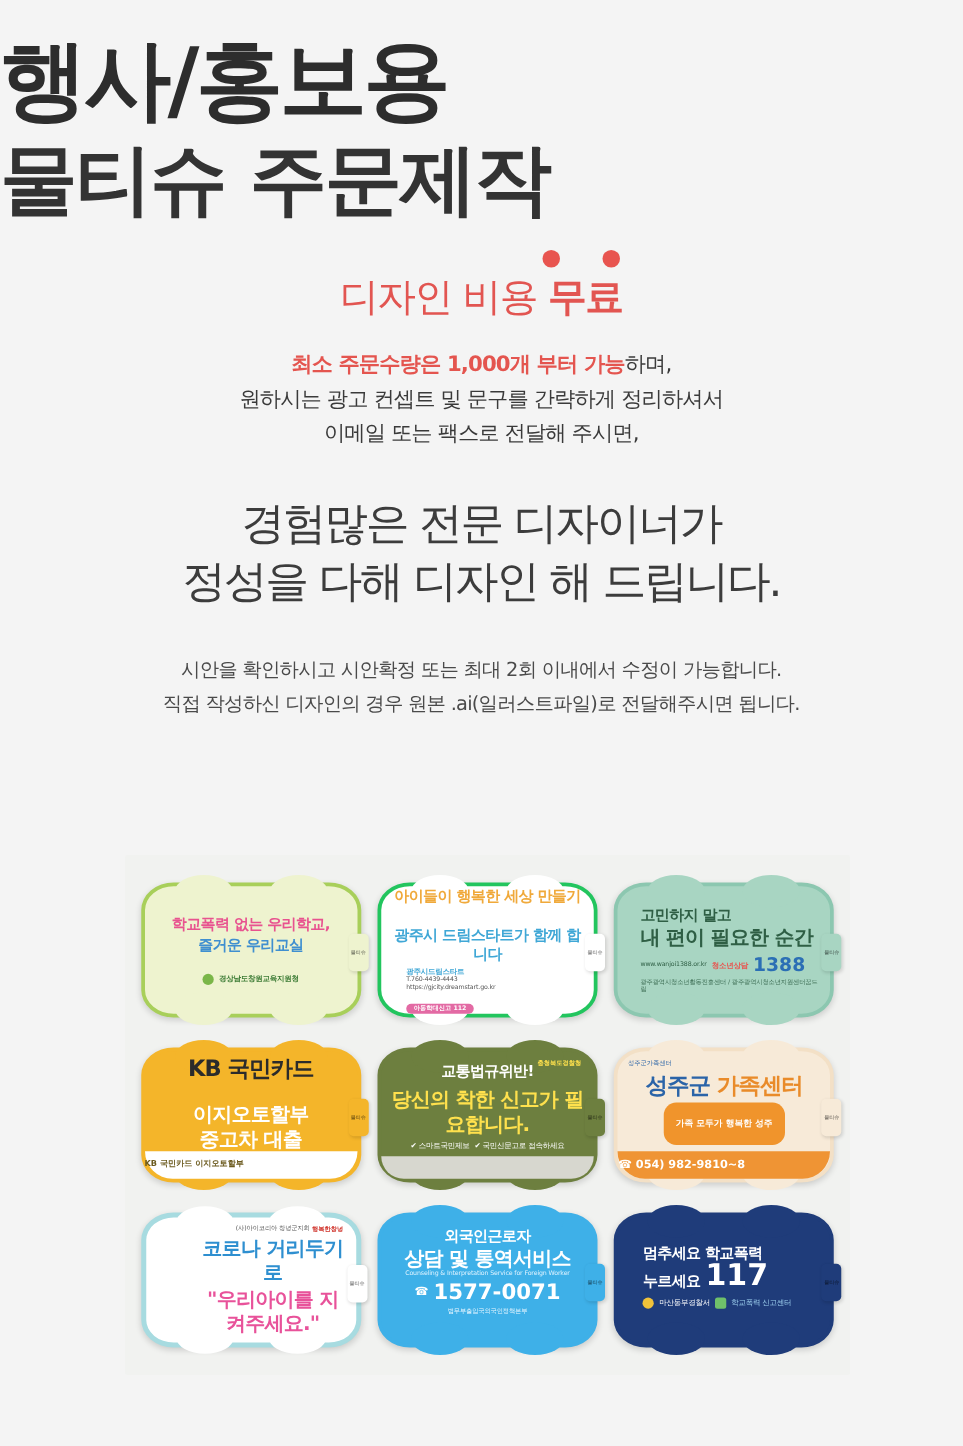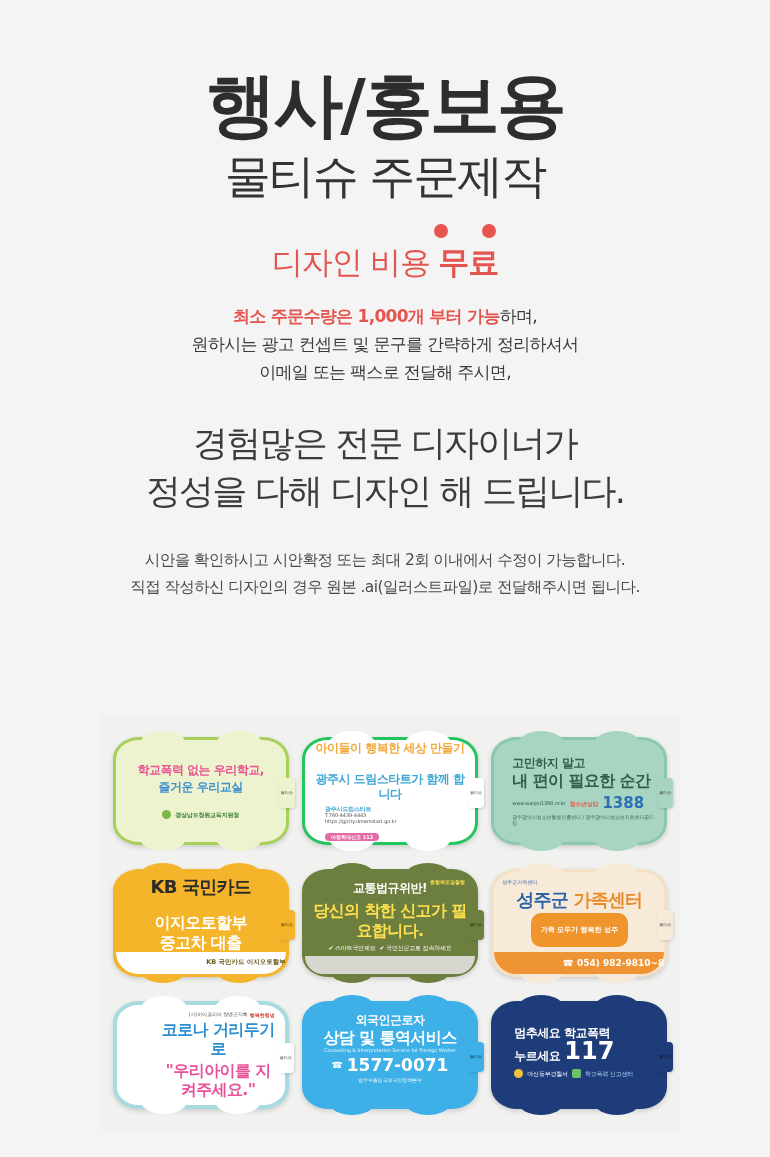--- a/index.html
+++ b/index.html
@@ -8,33 +8,33 @@
     width: 770px;
     height: 1157px;
     background: #f4f4f4;
     font-family: "DejaVu Sans", "Liberation Sans", sans-serif;
     color: #2b2b2b;
     overflow: hidden;
   }
   .page { position: relative; width: 770px; height: 1157px; }
 
   
-  .hero { padding-top: 39px; text-align: center; margin-top: 31px; }
+  .hero { padding-top: 29px; text-align: left; }
   .hero-title {
     font-size: 70px;
     font-weight: 700;
     letter-spacing: -3px;
     color: #2d2d2d;
     line-height: 1.0;
     white-space: nowrap;
   }
   .hero-sub {
     margin-top: 12px;
-    font-size: 46px;
-    font-weight: 400;
+    font-size: 62px;
+    font-weight: 700;
     letter-spacing: -2px;
     color: #333333;
     line-height: 1.05;
   }
 
   
   .free-block { margin-top: 44px; text-align: center; }
   .free-line {
     display: inline-block;
     position: relative;
@@ -173,21 +173,21 @@
   .tiny { font-size: 6px; letter-spacing: -0.2px; font-weight: 400; }
   .micro { font-size: 5px; letter-spacing: -0.1px; font-weight: 400; }
 
   .strip {
     position: absolute;
     left: 0; right: 0; bottom: 0;
     height: 22px;
     background: #ffffff;
     border-bottom-left-radius: 26px;
     border-bottom-right-radius: 26px;
-    display: flex; align-items: center; justify-content: flex-end;
+    display: flex; align-items: center; justify-content: flex-start;
     z-index: 4;
     font-size: 6.5px;
     font-weight: 700;
   }
   .pill {
     display: inline-block;
     padding: 13px 10px;
     border-radius: 10px;
     font-size: 7px;
     font-weight: 700;

